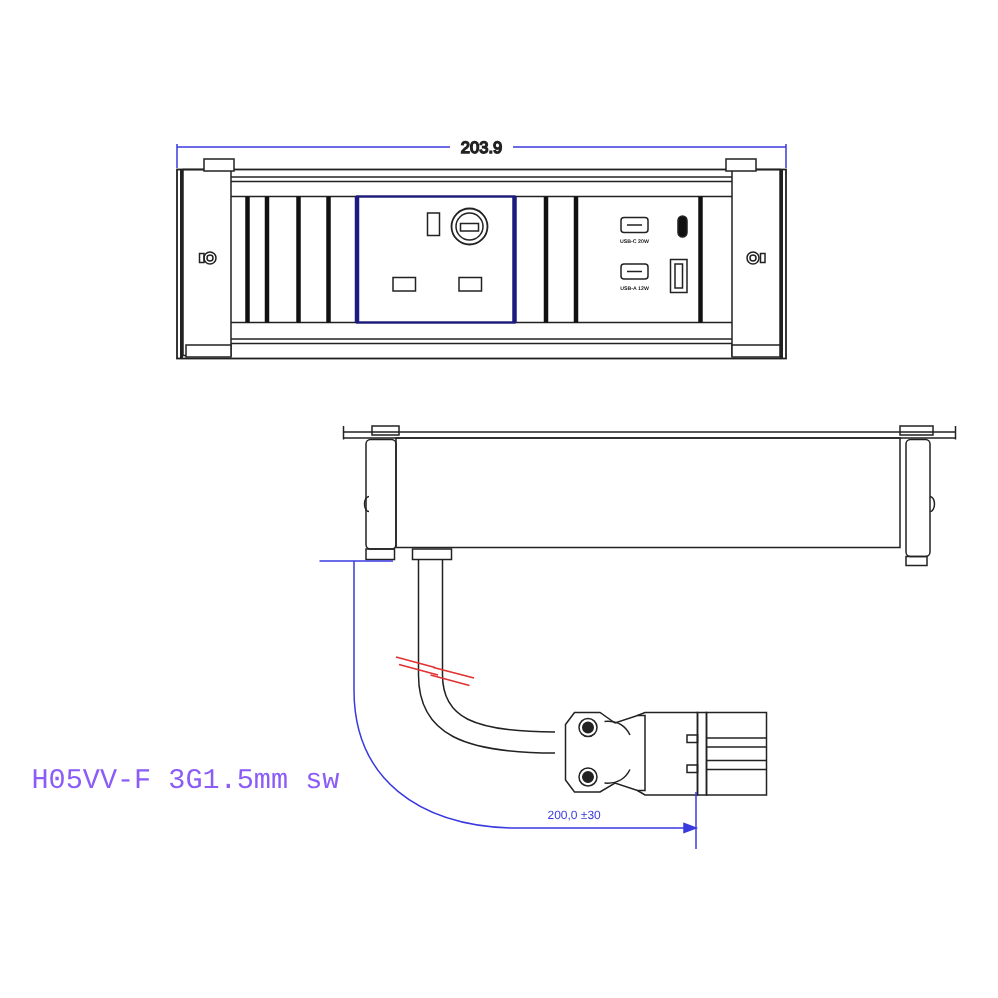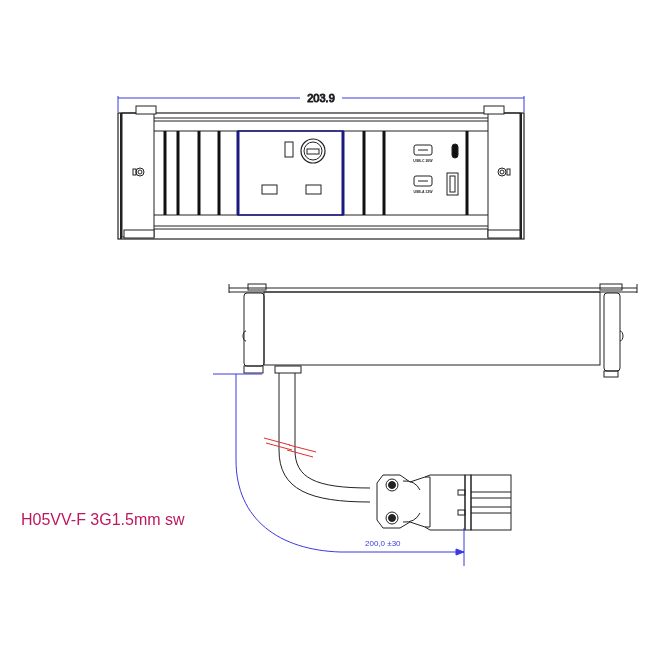--- a/index.html
+++ b/index.html
@@ -1,20 +1,20 @@
 <!DOCTYPE html>
 <html><head>
 <meta charset="utf-8">
 <style>
   html, body { margin:0; padding:0; background:#ffffff; }
   #canvas { position:relative; width:665px; height:665px; background:#ffffff; overflow:hidden; }
   svg { position:absolute; left:0; top:0; }
   .dim-text { font-family:"Liberation Sans", sans-serif; fill:#3a3ae0; }
-  .label { position:absolute; left:21px; top:507px; font-family:Liberation Sans, sans-serif;
-           font-size:16px; line-height:26px; color:#be185d; }
+  .label { position:absolute; left:21px; top:507px; font-family:Liberation Mono, monospace;
+           font-size:19px; line-height:26px; color:#8b5cf6; }
   .tiny { font-family:"Liberation Sans", sans-serif; font-size:3.5px; fill:#222; font-weight:bold; }
 </style>
 </head>
 <body>
 
 <div id="canvas">
 <svg width="665" height="665" viewBox="0 0 665 665" xmlns="http://www.w3.org/2000/svg">
 
   <g stroke="#222" fill="none" stroke-width="1">
 

